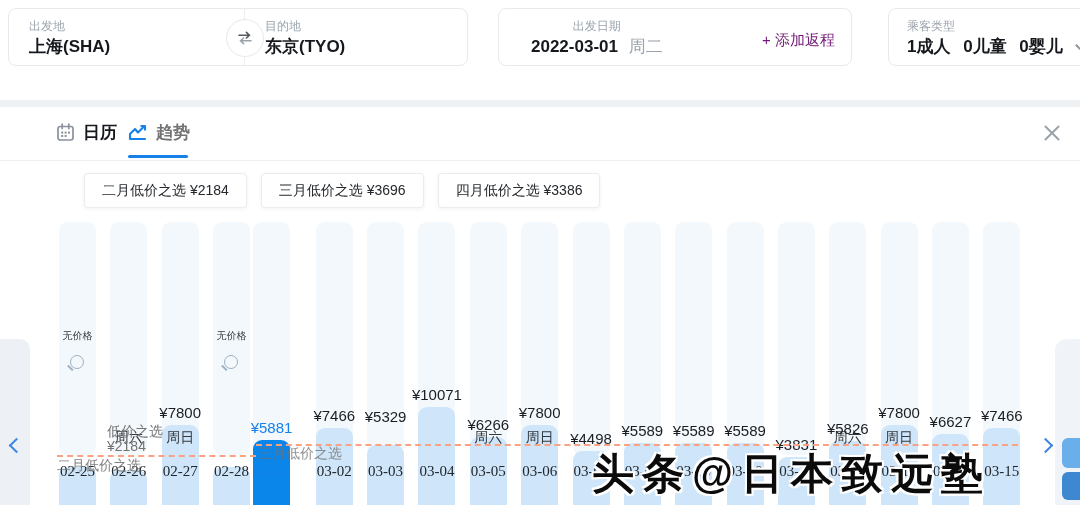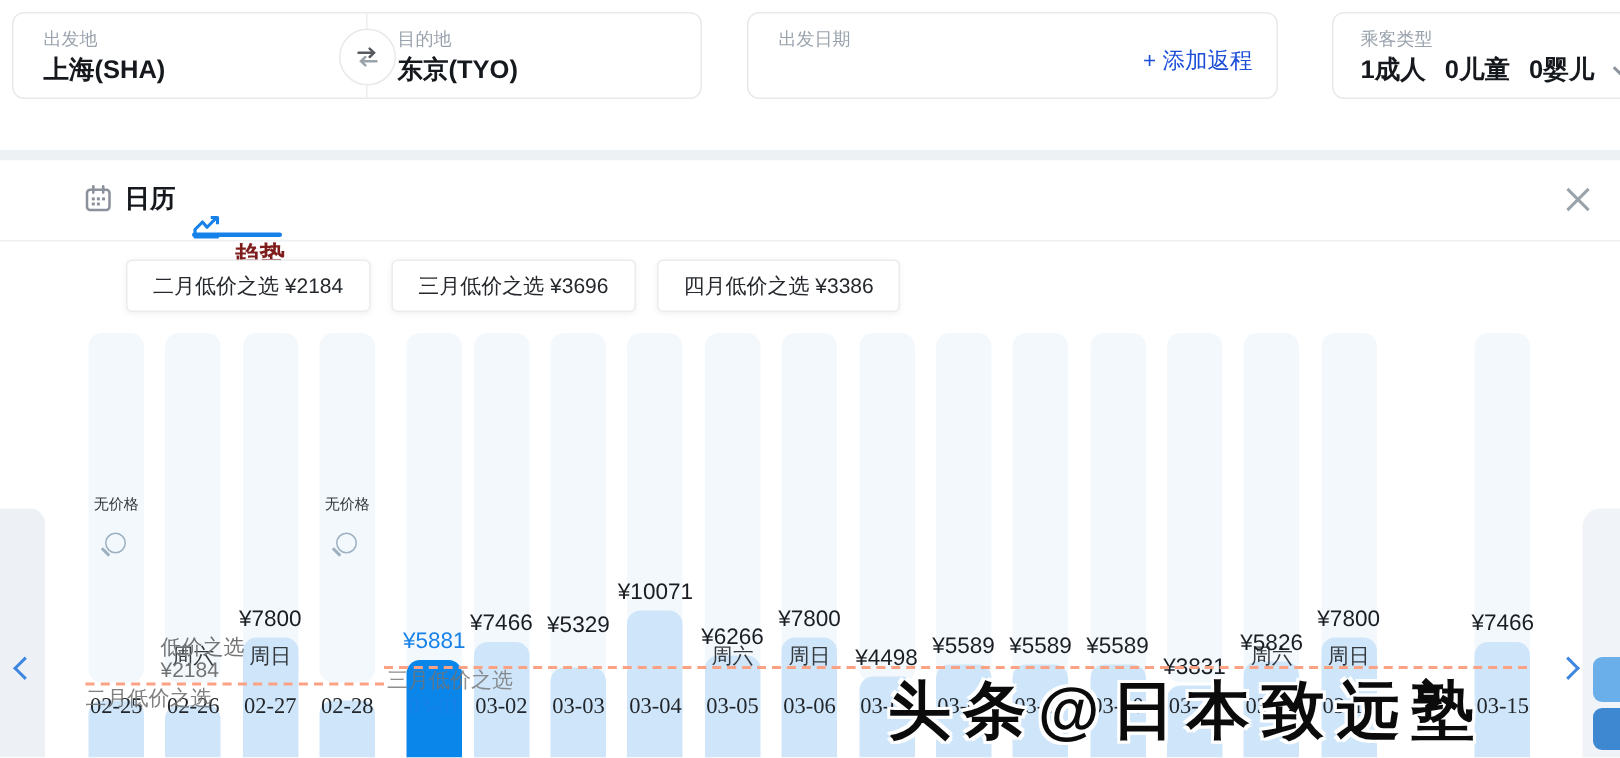--- a/index.html
+++ b/index.html
@@ -11,37 +11,37 @@
   .card { position:absolute; top:8px; height:58px; background:#fff; border:1px solid #e8e9eb; border-radius:8px; }
   .card-route { left:8px; width:460px; }
   .card-date { left:498px; width:354px; }
   .card-pax { left:888px; width:220px; }
   .fld { position:absolute; top:9px; }
   .fld-label { font-size:12px; color:#9aa3ad; line-height:16px; }
   .fld-value { font-size:17px; color:#15181c; font-weight:600; line-height:26px; white-space:nowrap; }
   .route-div { position:absolute; left:235px; top:0; width:1px; height:100%; background:#eceef0; }
   .swap-btn { position:absolute; left:217px; top:10px; width:38px; height:38px; border-radius:50%;
               background:#fff; border:1px solid #e8e9eb; display:flex; align-items:center; justify-content:center; cursor:pointer; z-index:2; }
-  .add-return { position:absolute; right:16px; top:22px; font-size:15px; color:#1d4ed8; }
+  .add-return { position:absolute; right:16px; top:22px; font-size:15px; color:#701a75; }
   .pax-row { display:flex; align-items:center; gap:14px; }
   .pax-val { word-spacing:8px; }
   .chev-down { width:9px; height:9px; border-left:2px solid #8b949c; border-bottom:2px solid #8b949c;
                transform:rotate(-45deg); margin-top:-4px; }
 
   
   .page-strip { position:absolute; left:0; top:100px; width:100%; height:7px; background:#eef1f4; }
 
   
   .panel { position:absolute; left:0; top:107px; width:100%; height:339px; background:#fff; }
   .tabbar { position:absolute; left:0; top:0; width:100%; height:54px; border-bottom:1px solid #edf0f3; }
   .tab { position:absolute; top:14px; display:flex; align-items:center; gap:8px; cursor:pointer; }
   .tab-cal { left:56px; }
   .tab-trend { left:128px; }
   .tab-label { font-size:17px; font-weight:700; color:#15181c; }
-  .tab-trend .tab-label { color:#7f1d1d;margin-top:38px; }
+  .tab-trend .tab-label { color:#737373; }
   .tab-underline { position:absolute; left:128px; top:48px; width:60px; height:3px; border-radius:2px; background:#1681e8; }
   .close-btn { position:absolute; right:14px; top:12px; width:28px; height:28px; cursor:pointer; }
   .close-btn span { position:absolute; left:4px; top:13px; width:20px; height:2px; background:#9aa2aa; }
   .close-btn span:first-child { transform:rotate(45deg); }
   .close-btn span:last-child { transform:rotate(-45deg); }
 
   
   .chips { position:absolute; left:84px; top:66px; display:flex; gap:14px; }
   .chip { height:35px; padding:0 17px; background:#fff; border:1px solid #ececee; border-radius:4px;
           box-shadow:0 1px 4px rgba(0,0,0,.06); display:flex; align-items:center;
@@ -105,22 +105,26 @@
         <path d="M15 9.8 H5 M7.6 7 L4.6 9.8 L7.6 12.6" stroke="#9aa2aa" stroke-width="1.6" fill="none" stroke-linecap="round"></path>
       </svg>
     </div>
     <div class="fld" style="left:256px;">
       <div class="fld-label">目的地</div>
       <div class="fld-value">东京(TYO)</div>
     </div>
   </div>
 
   <div class="card card-date">
-    <div class="fld" style="left:20px;text-align:center;">
+    <div class="fld" style="left:32px;text-align:center;">
       <div class="fld-label">出发日期</div>
+      <div class="fld-value">
+        <span>2022-03-01</span>
+        <span style="color:#9aa3ad;font-weight:400;margin-left:6px;">周二</span>
+      </div>
     </div>
     <div class="add-return">+ 添加返程</div>
   </div>
 
   <div class="card card-pax">
     <div class="fld" style="left:18px;">
       <div class="fld-label">乘客类型</div>
       <div class="pax-row">
         <div class="fld-value pax-val">1成人 0儿童 0婴儿</div>
         <div class="chev-down"></div>
@@ -201,21 +205,21 @@
           <div class="weekday">周日</div>
           <div class="date-label">02-27</div>
         </div>
         <div class="col" style="left: 213.05px;">
           <div class="track" style="background: rgb(243, 248, 253);"></div>
           <div class="noprice">无价格</div>
           <div class="magnifier"></div>
           <div class="bar" style="top: 245px; height: 103px; background: rgb(207, 230, 250);"></div>
           <div class="date-label">02-28</div>
         </div>
-        <div class="col" style="left: 271px;">
+        <div class="col" style="left: 253px;">
           <div class="track" style="background: rgb(243, 248, 253);"></div>
           <div class="bar" style="top: 218px; height: 130px; background: rgb(10, 133, 234);"></div>
           <div class="price-label sel" style="top: 197px;">¥5881</div>
           <div class="date-label sel">03-01</div>
         </div>
         <div class="col" style="left: 315.75px;">
           <div class="track" style="background: rgb(243, 248, 253);"></div>
           <div class="bar" style="top: 206px; height: 142px; background: rgb(207, 230, 250);"></div>
           <div class="price-label" style="top: 185px;">¥7466</div>
           <div class="date-label">03-02</div>
@@ -283,20 +287,26 @@
           <div class="weekday">周六</div>
           <div class="date-label">03-12</div>
         </div>
         <div class="col" style="left: 880.6px;">
           <div class="track" style="background: rgb(243, 248, 253);"></div>
           <div class="bar" style="top: 203px; height: 145px; background: rgb(207, 230, 250);"></div>
           <div class="price-label" style="top: 182px;">¥7800</div>
           <div class="weekday">周日</div>
           <div class="date-label">03-13</div>
         </div>
+        <div class="col" style="left: 931.95px;">
+          <div class="track" style="background: rgb(243, 248, 253);"></div>
+          <div class="bar" style="top: 212px; height: 136px; background: rgb(207, 230, 250);"></div>
+          <div class="price-label" style="top: 191px;">¥6627</div>
+          <div class="date-label">03-14</div>
+        </div>
         <div class="col" style="left: 983.3px;">
           <div class="track" style="background: rgb(243, 248, 253);"></div>
           <div class="bar" style="top: 206px; height: 142px; background: rgb(207, 230, 250);"></div>
           <div class="price-label" style="top: 185px;">¥7466</div>
           <div class="date-label">03-15</div>
         </div>
       </div>
   </div>
 
   <div class="watermark">头条@日本致远塾</div>

